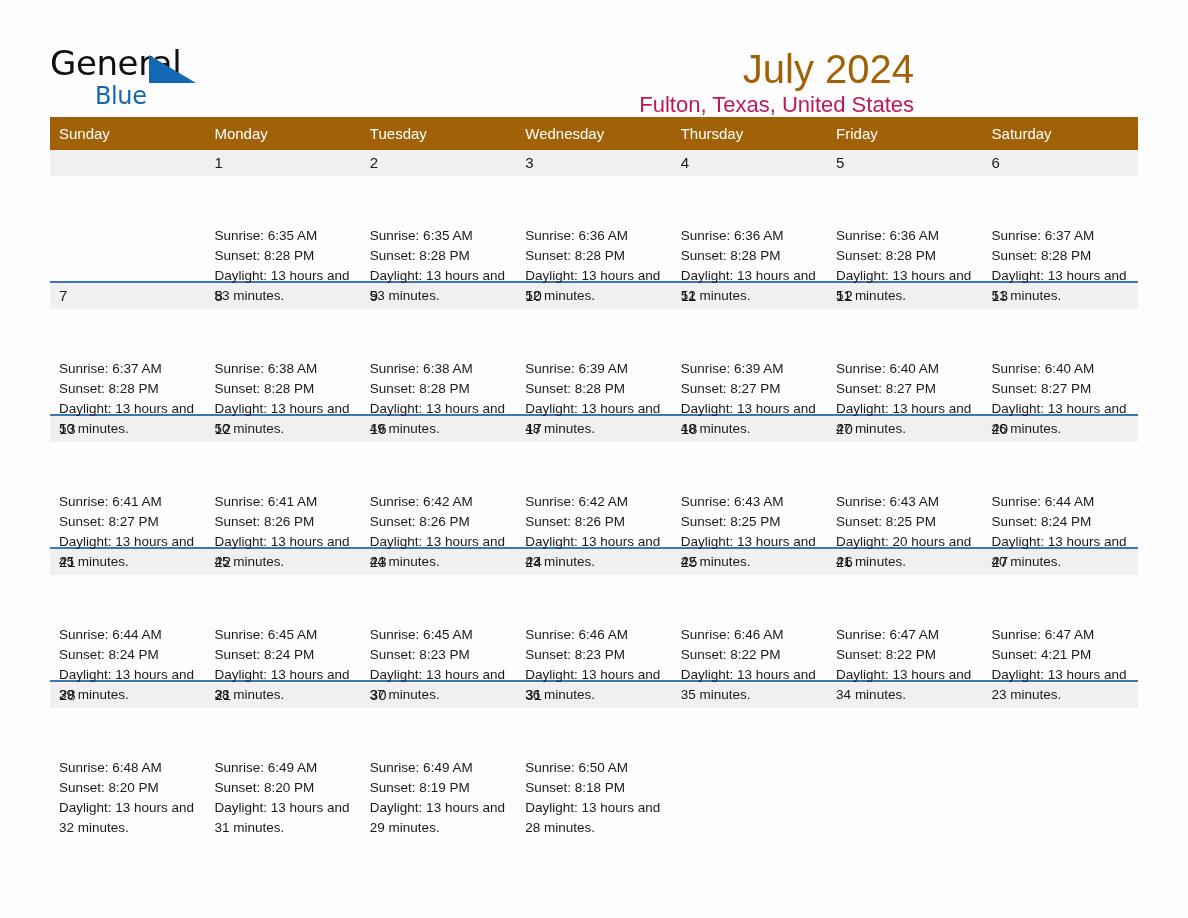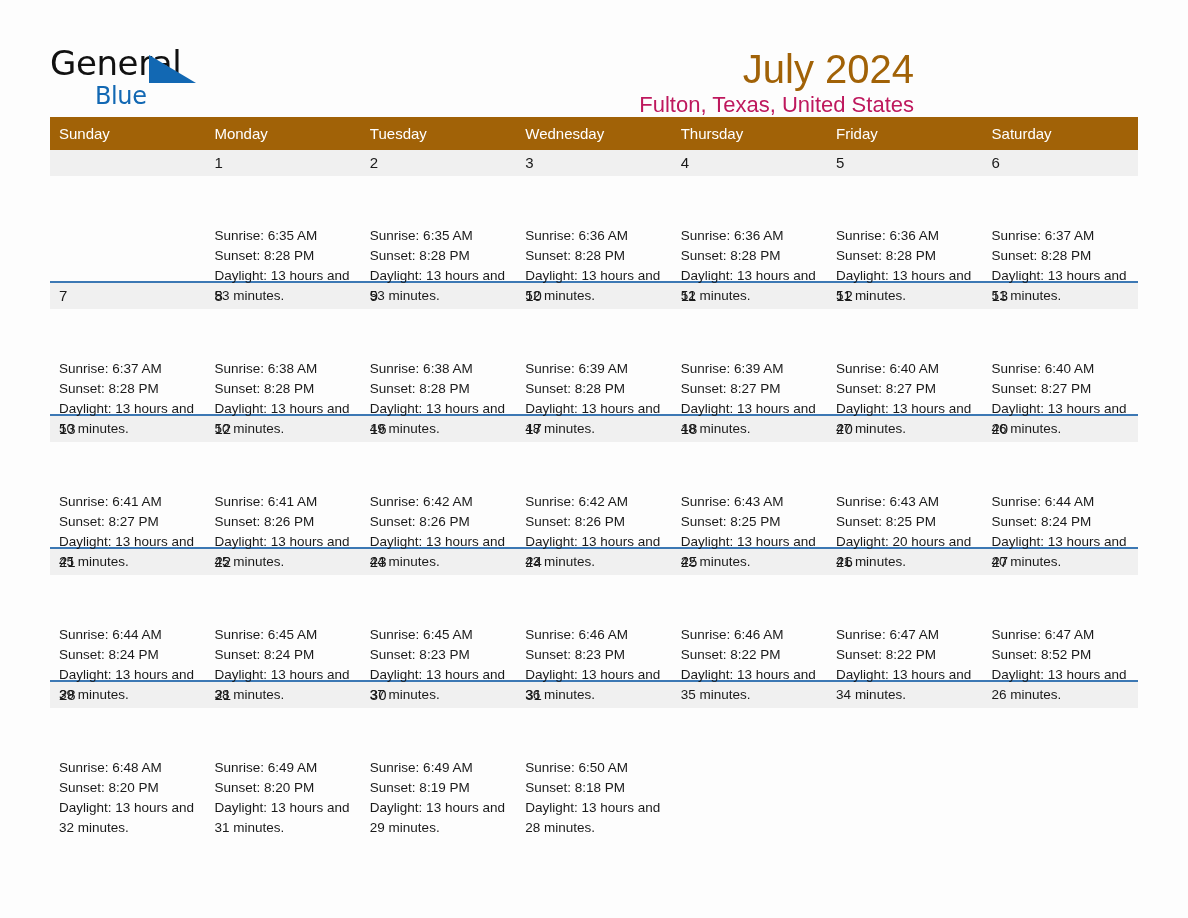--- a/index.html
+++ b/index.html
@@ -451,22 +451,22 @@
                 <div>Sunset: 8:22 PM</div>
                 <div class="wrap">Daylight: 13 hours and 34 minutes.</div>
               </div>
             </div>
           </td>
           <td>
             <div class="cell">
               <div class="daynum">27</div>
               <div class="details">
                 <div>Sunrise: 6:47 AM</div>
-                <div>Sunset: 8:52 PM</div>
-                <div class="wrap">Daylight: 13 hours and 26 minutes.</div>
+                <div>Sunset: 4:21 PM</div>
+                <div class="wrap">Daylight: 13 hours and 23 minutes.</div>
               </div>
             </div>
           </td>
         </tr>
         <tr class="week-row">
           <td>
             <div class="cell">
               <div class="daynum">28</div>
               <div class="details">
                 <div>Sunrise: 6:48 AM</div>

